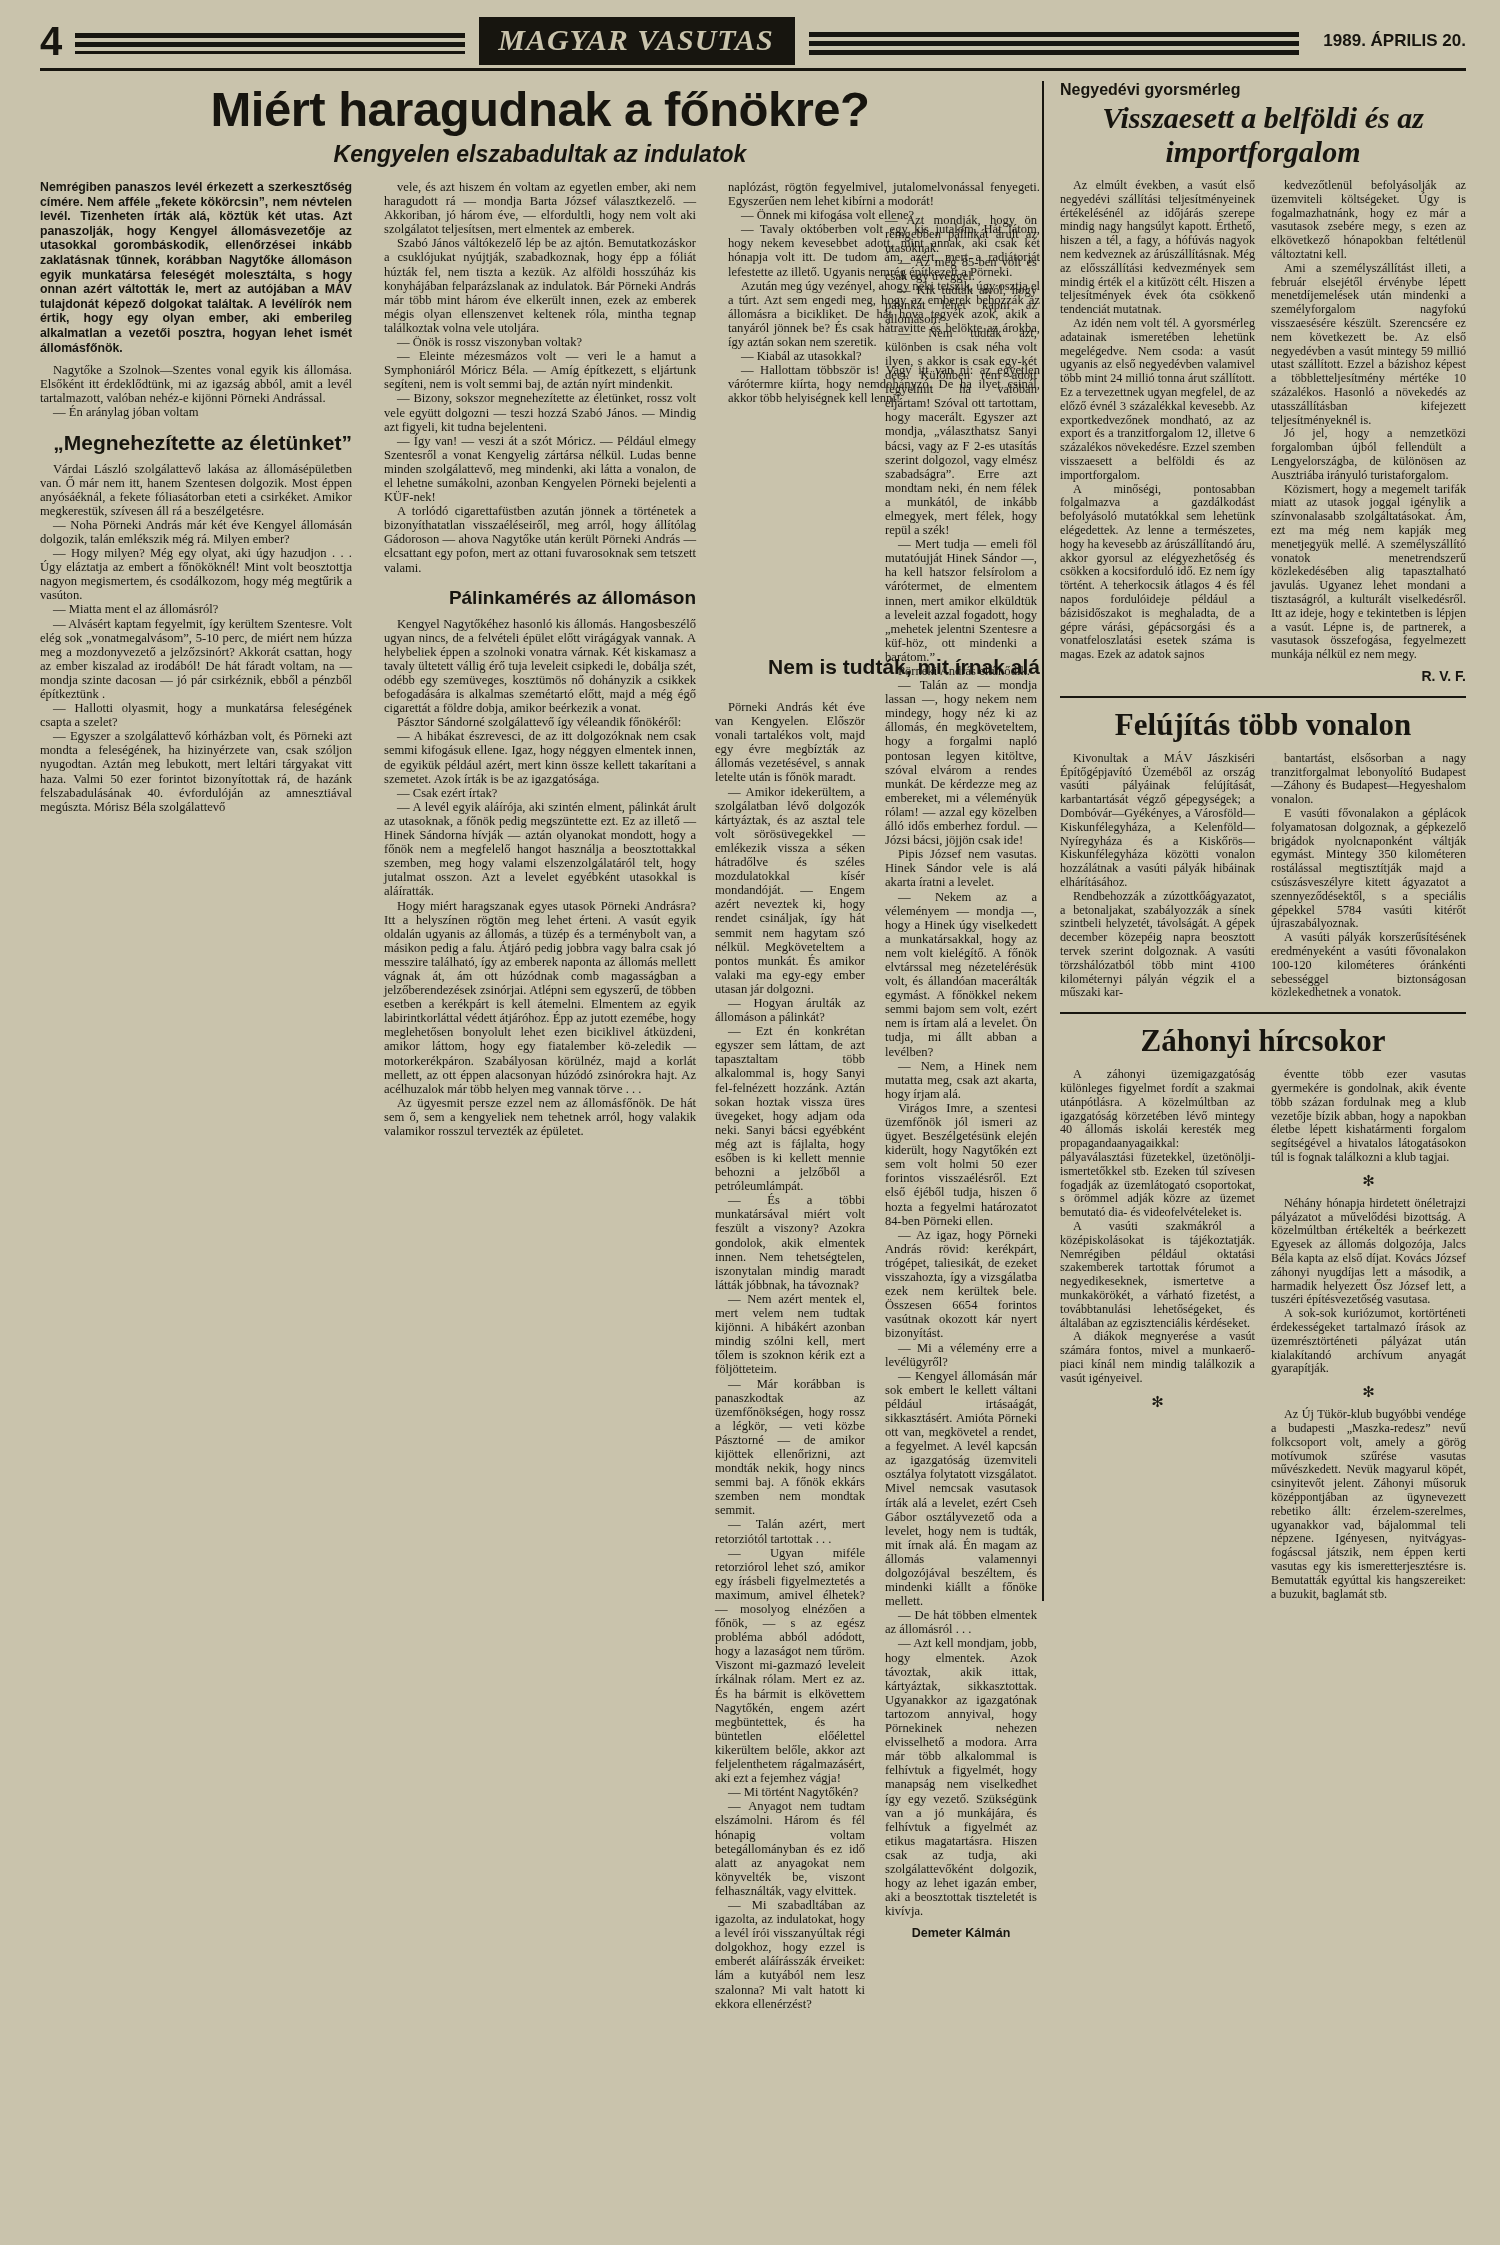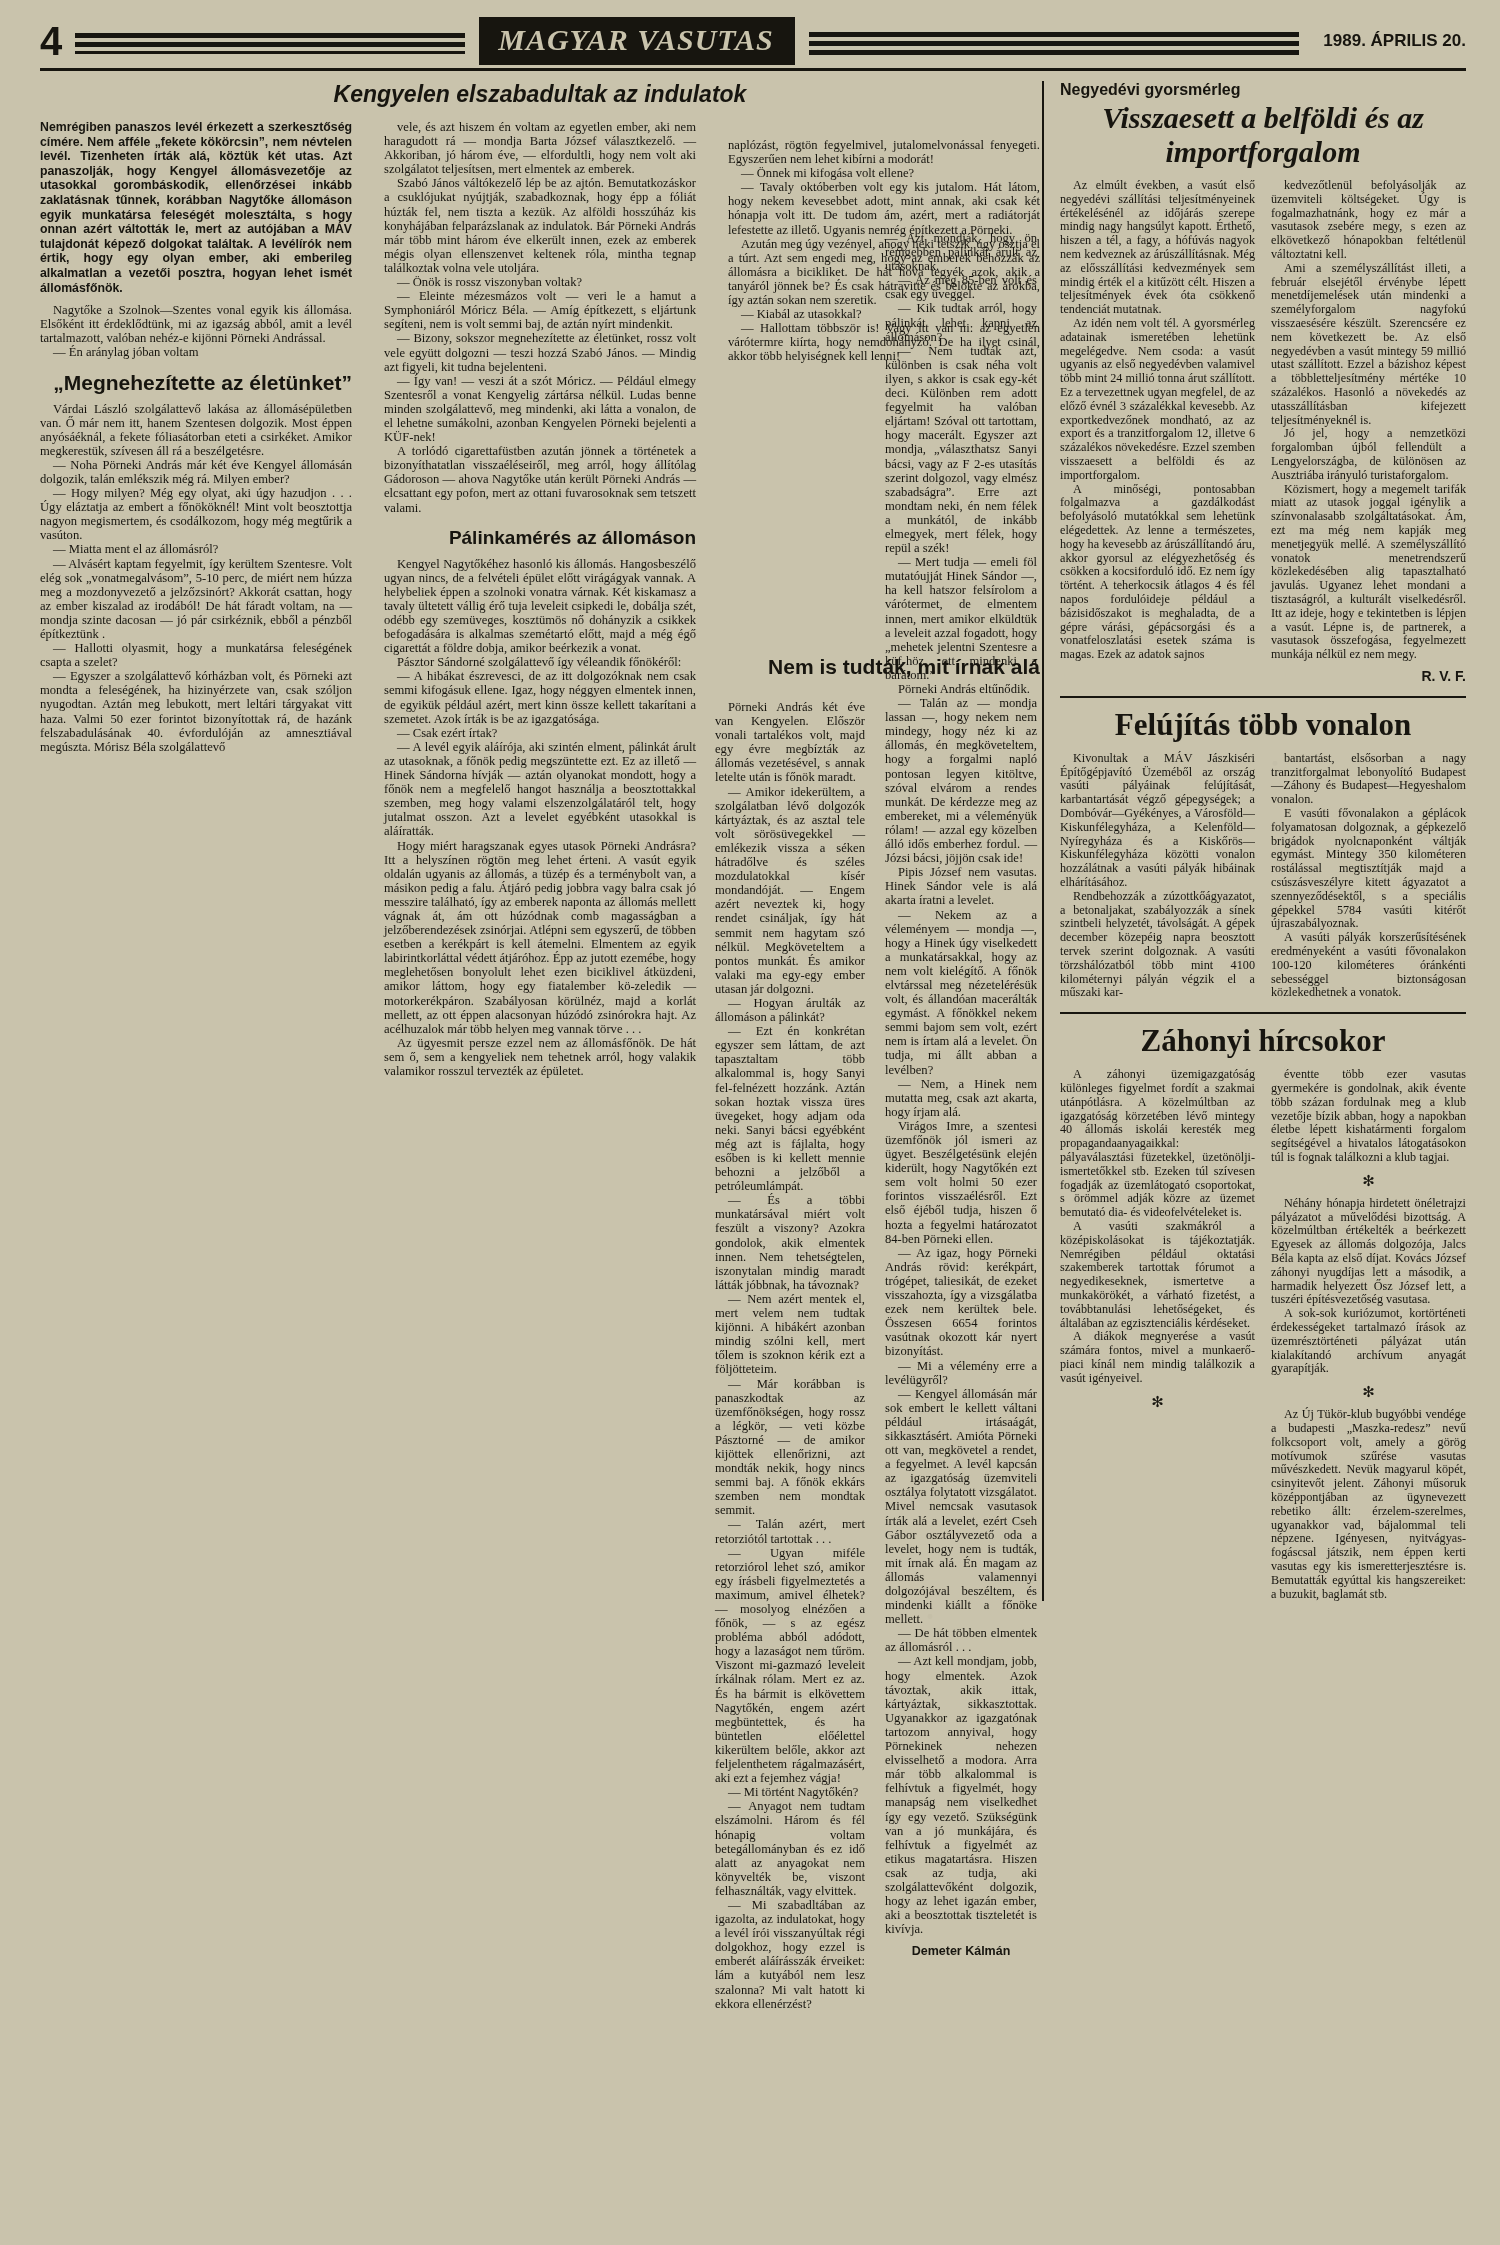--- a/index.html
+++ b/index.html
@@ -91,21 +91,21 @@
     column-gap:20px;
   }
   p{
     margin:0 0 0 0;
     font-size:12.6px;
     line-height:14.1px;
     text-align:justify;
     text-indent:13px;
     hyphens:auto;
   }
-  p.noind{text-indent:0;margin-top:18px;}
+  p.noind{text-indent:0;}
   p.lead{font-family:"Liberation Sans", sans-serif;font-weight:bold;font-size:12.3px;line-height:14.6px;text-indent:0;}
   .sechead{
     font-family:"Liberation Sans", sans-serif;
     font-weight:bold;
     font-size:21px;
     text-align:right;
     margin:11px 0 8px 0;
     line-height:23px;
   }
   .sechead.small{font-size:19px;}
@@ -174,20 +174,21 @@
         <div class="r"></div>
         <div class="r thin"></div>
     </div>
     <div class="issue">1989. ÁPRILIS 20.</div>
   </div>
   <div class="topline"></div>
 
   <div class="body-grid">
 
     <div>
+      <div class="headline">Miért haragudnak a főnökre?</div>
       <div class="subhead">Kengyelen elszabadultak az indulatok</div>
 
       <div class="cols3">
 
         <div>
           <p class="lead">Nemrégiben panaszos levél érkezett a szerkesztőség címére. Nem afféle „fekete kökörcsin”, nem névtelen levél. Tizenheten írták alá, köztük két utas. Azt panaszolják, hogy Kengyel állomásvezetője az utasokkal gorombáskodik, ellenőrzései inkább zaklatásnak tűnnek, korábban Nagytőke állomáson egyik munkatársa feleségét molesztálta, s hogy onnan azért váltották le, mert az autójában a MÁV tulajdonát képező dolgokat találtak. A levélírók nem értik, hogy egy olyan ember, aki emberileg alkalmatlan a vezetői posztra, hogyan lehet ismét állomásfőnök.</p>
           <div class="spacer"></div>
           <p>Nagytőke a Szolnok—Szentes vonal egyik kis állomása. Elsőként itt érdeklődtünk, mi az igazság abból, amit a levél tartalmazott, valóban nehéz-e kijönni Pörneki Andrással.</p>
           <p>— Én aránylag jóban voltam</p>
           <div class="sechead">„Megnehezítette az életünket”</div>

